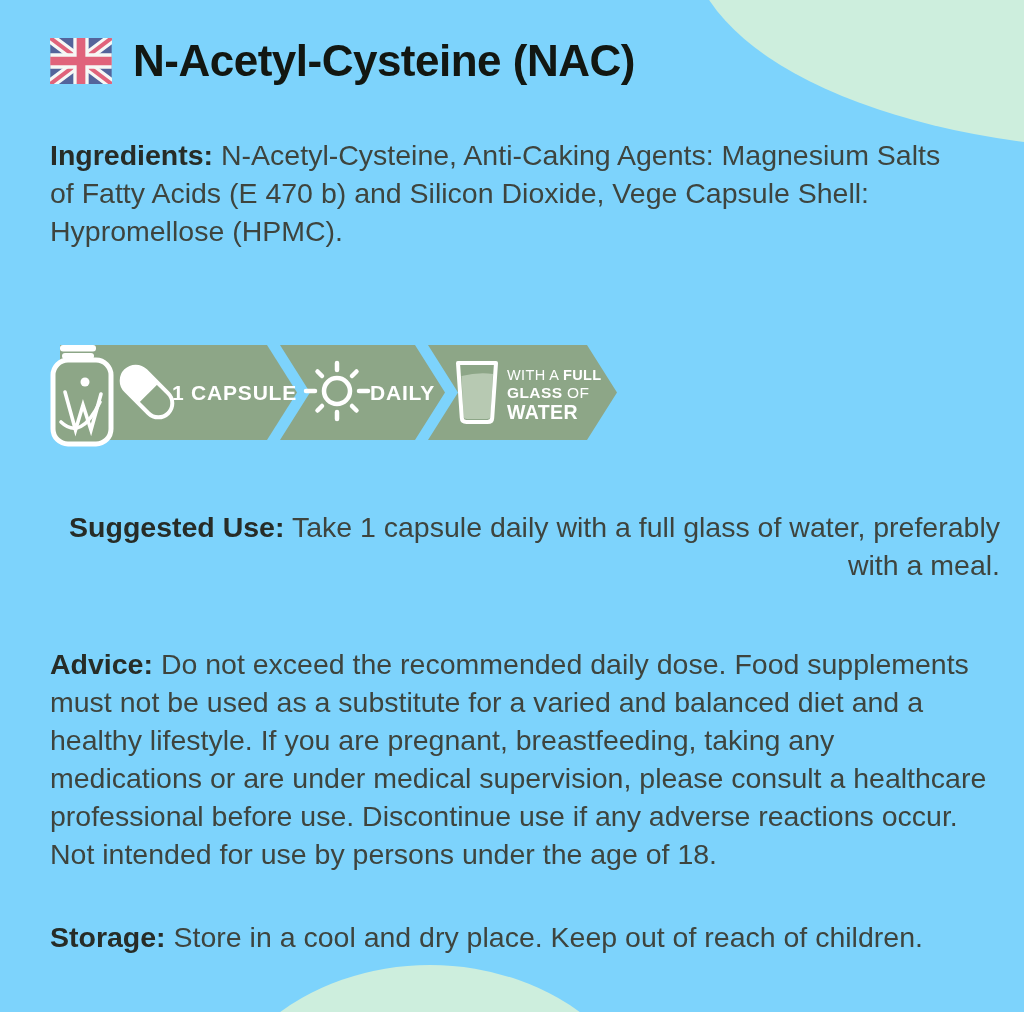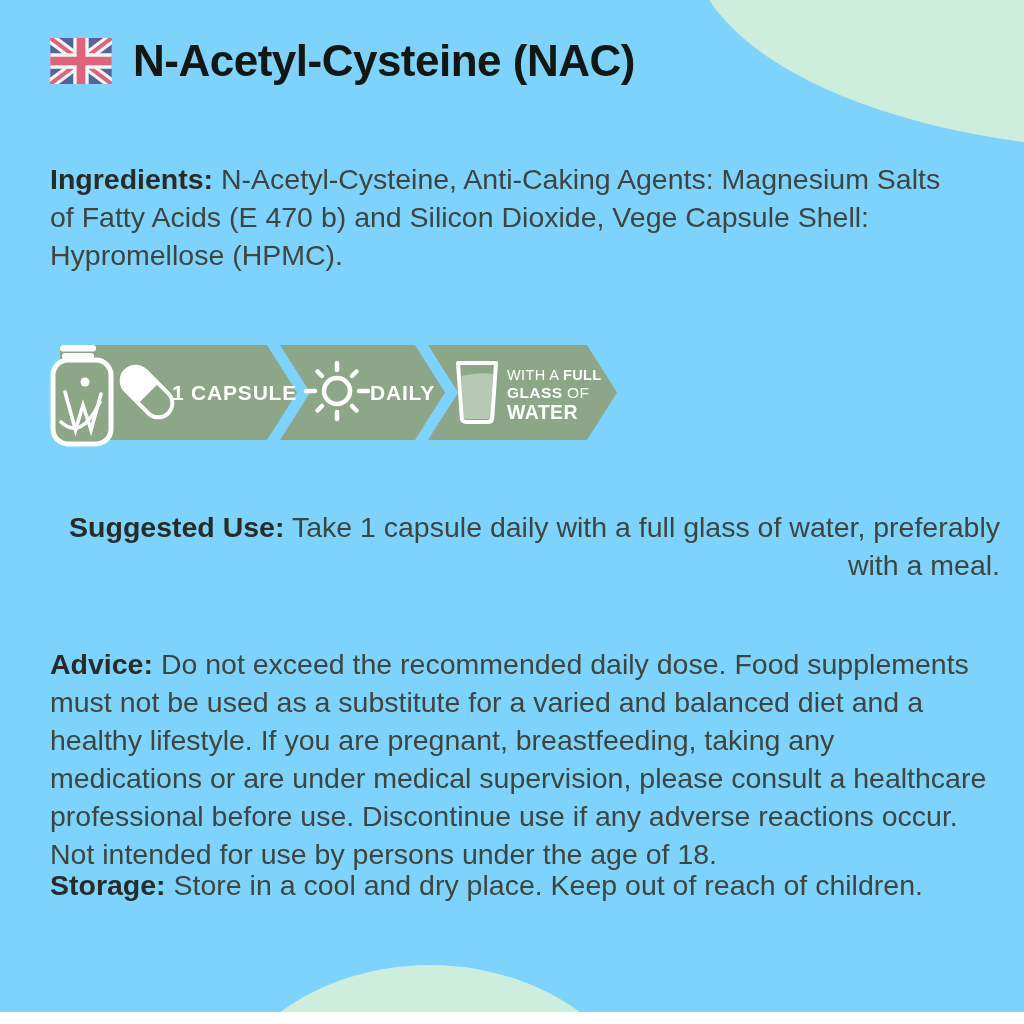--- a/index.html
+++ b/index.html
@@ -15,24 +15,24 @@
 
   .header{position:absolute;left:50px;top:38px;display:flex;align-items:center;gap:21px;}
   .flag{width:62px;height:46px;display:block;}
   .title{font-size:44px;font-weight:800;letter-spacing:-0.5px;color:#121712;line-height:1;}
 
   .para{
     position:absolute;left:50px;width:950px;margin:0;
     font-size:28.5px;line-height:38px;white-space:pre-line;color:#3e443e;
   }
   .para .label{font-weight:700;color:#272c27;}
-  .para.ingredients{top:160px;}
+  .para.ingredients{top:136px;}
   .para.suggested{top:508px;text-align:right;}
   .para.advice{top:645px;}
-  .para.storage{top:866px;}
+  .para.storage{top:918px;}
 
   .diagram{position:absolute;left:48px;top:342px;width:580px;height:118px;}
   .banner-seg{fill:#8da687;}
   .banner-text{fill:#ffffff;font-weight:700;font-size:21px;letter-spacing:0.8px;font-family:"Liberation Sans",sans-serif;}
   .water-text{fill:#ffffff;font-family:"Liberation Sans",sans-serif;letter-spacing:0.4px;}
   .wt-reg{font-weight:400;}
   .wt-bold{font-weight:700;}
 </style>
 </head>
 <body>

